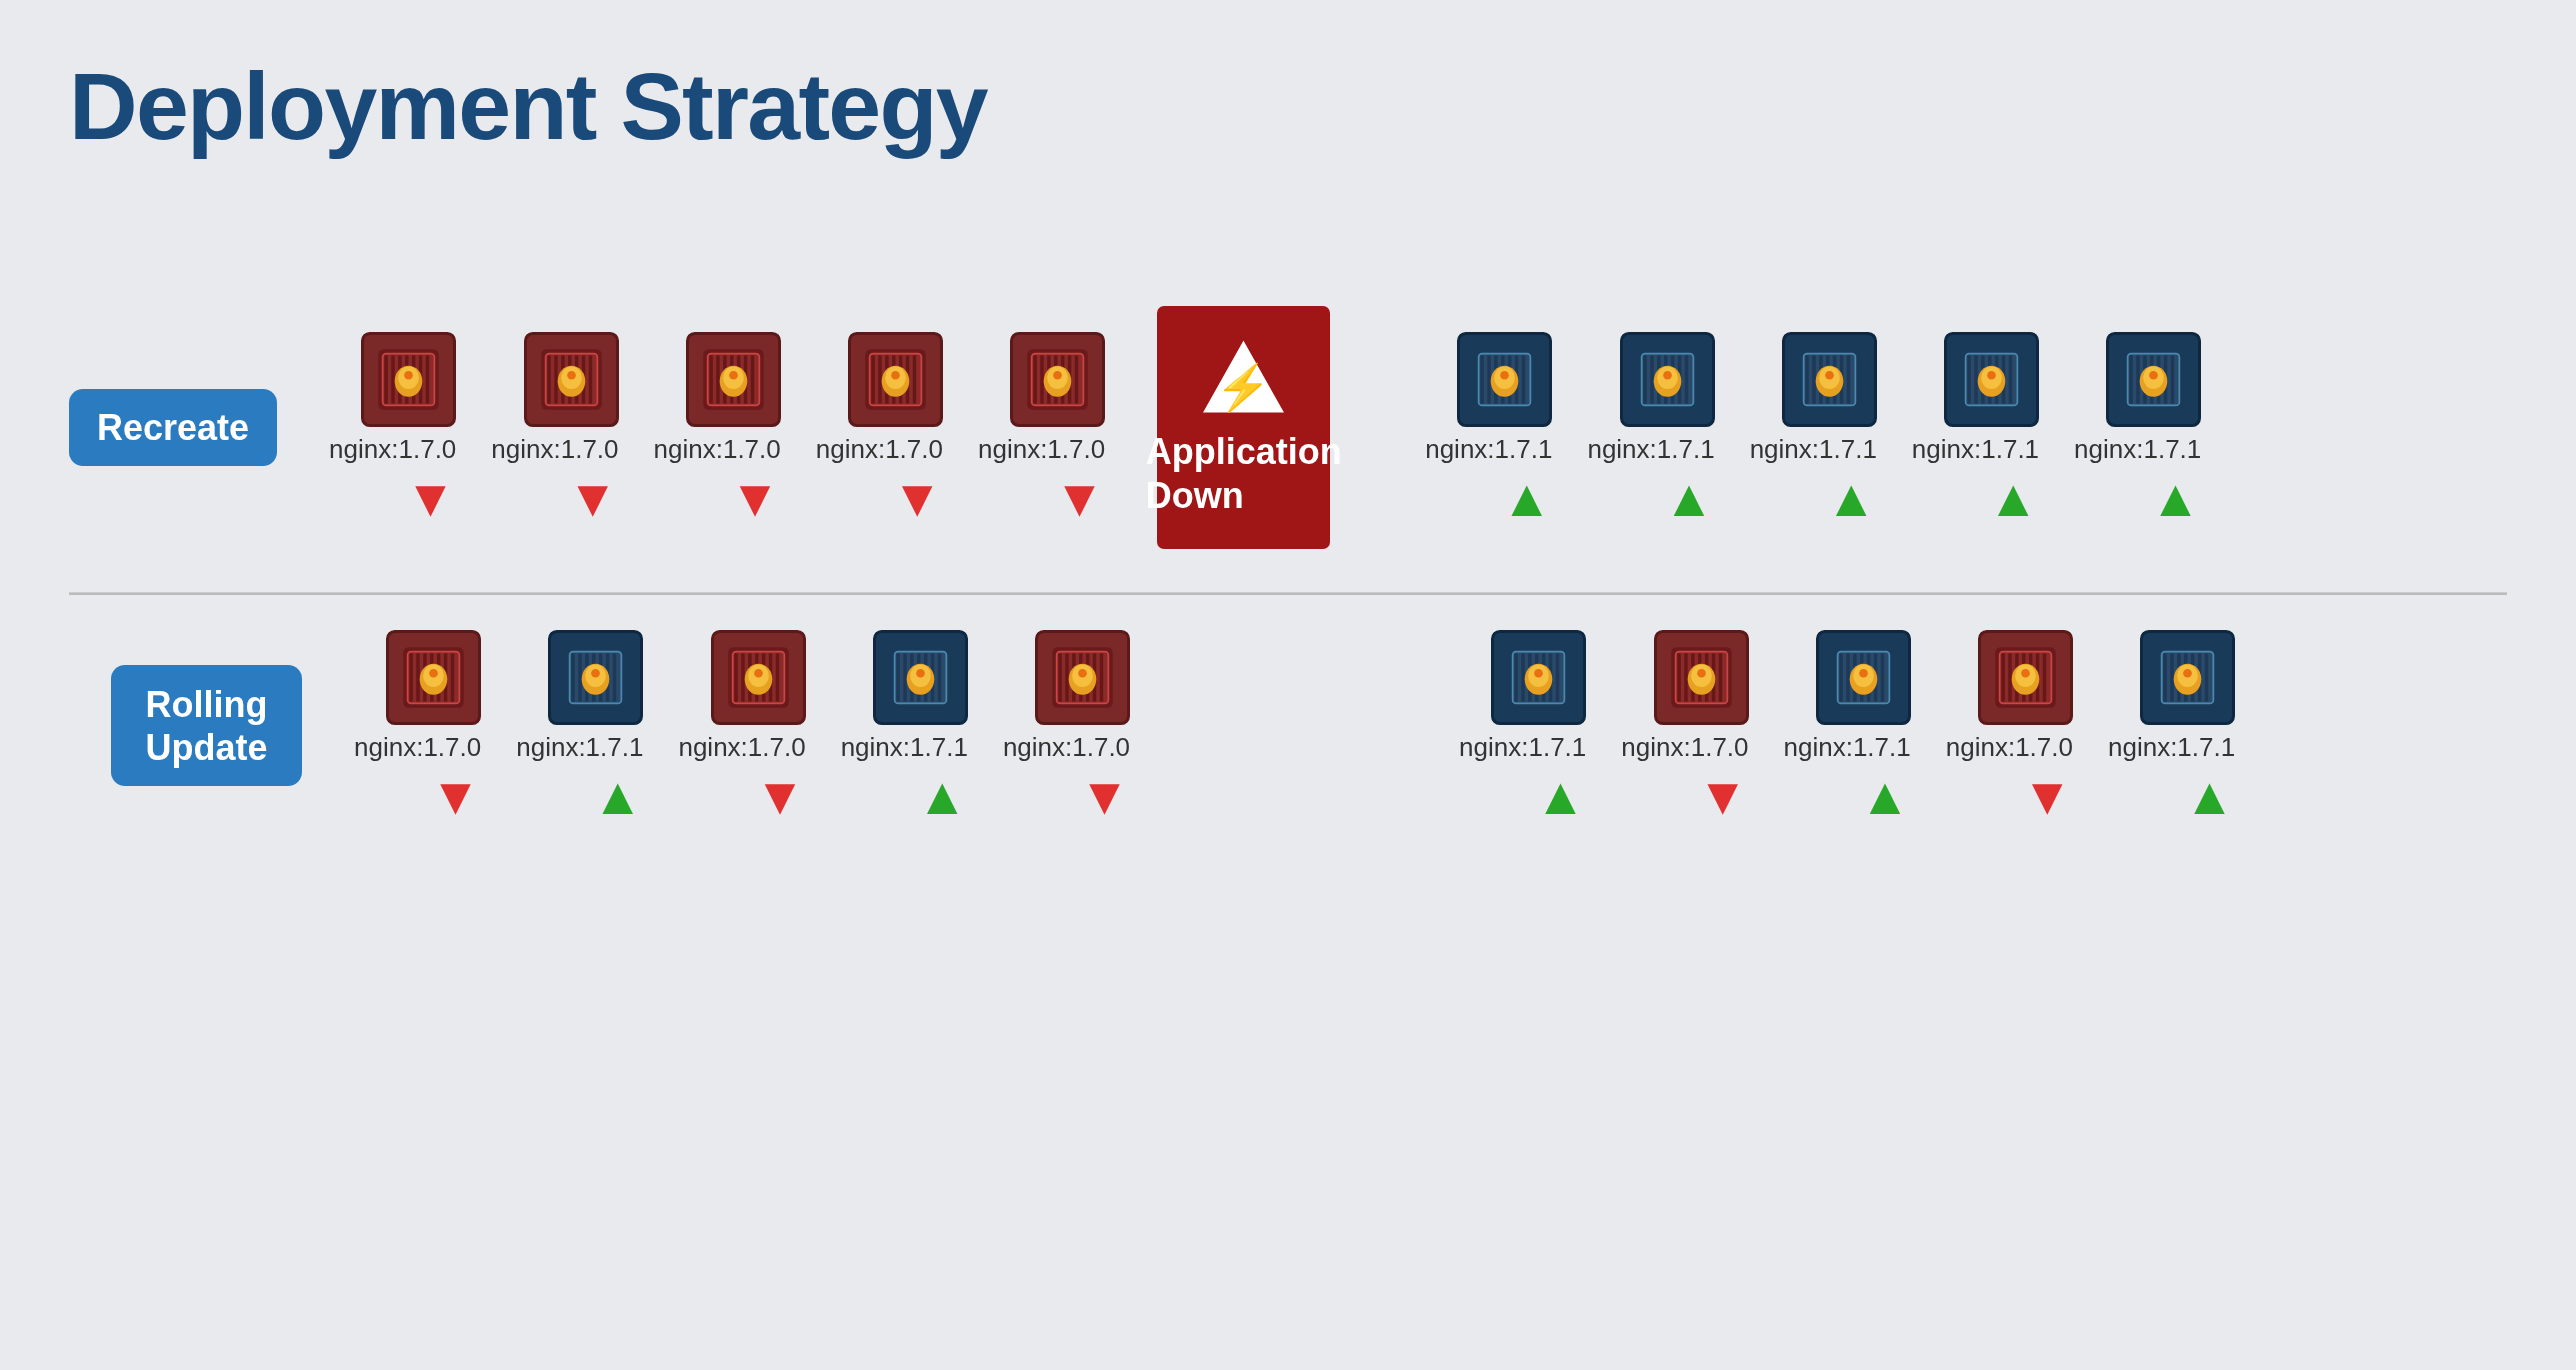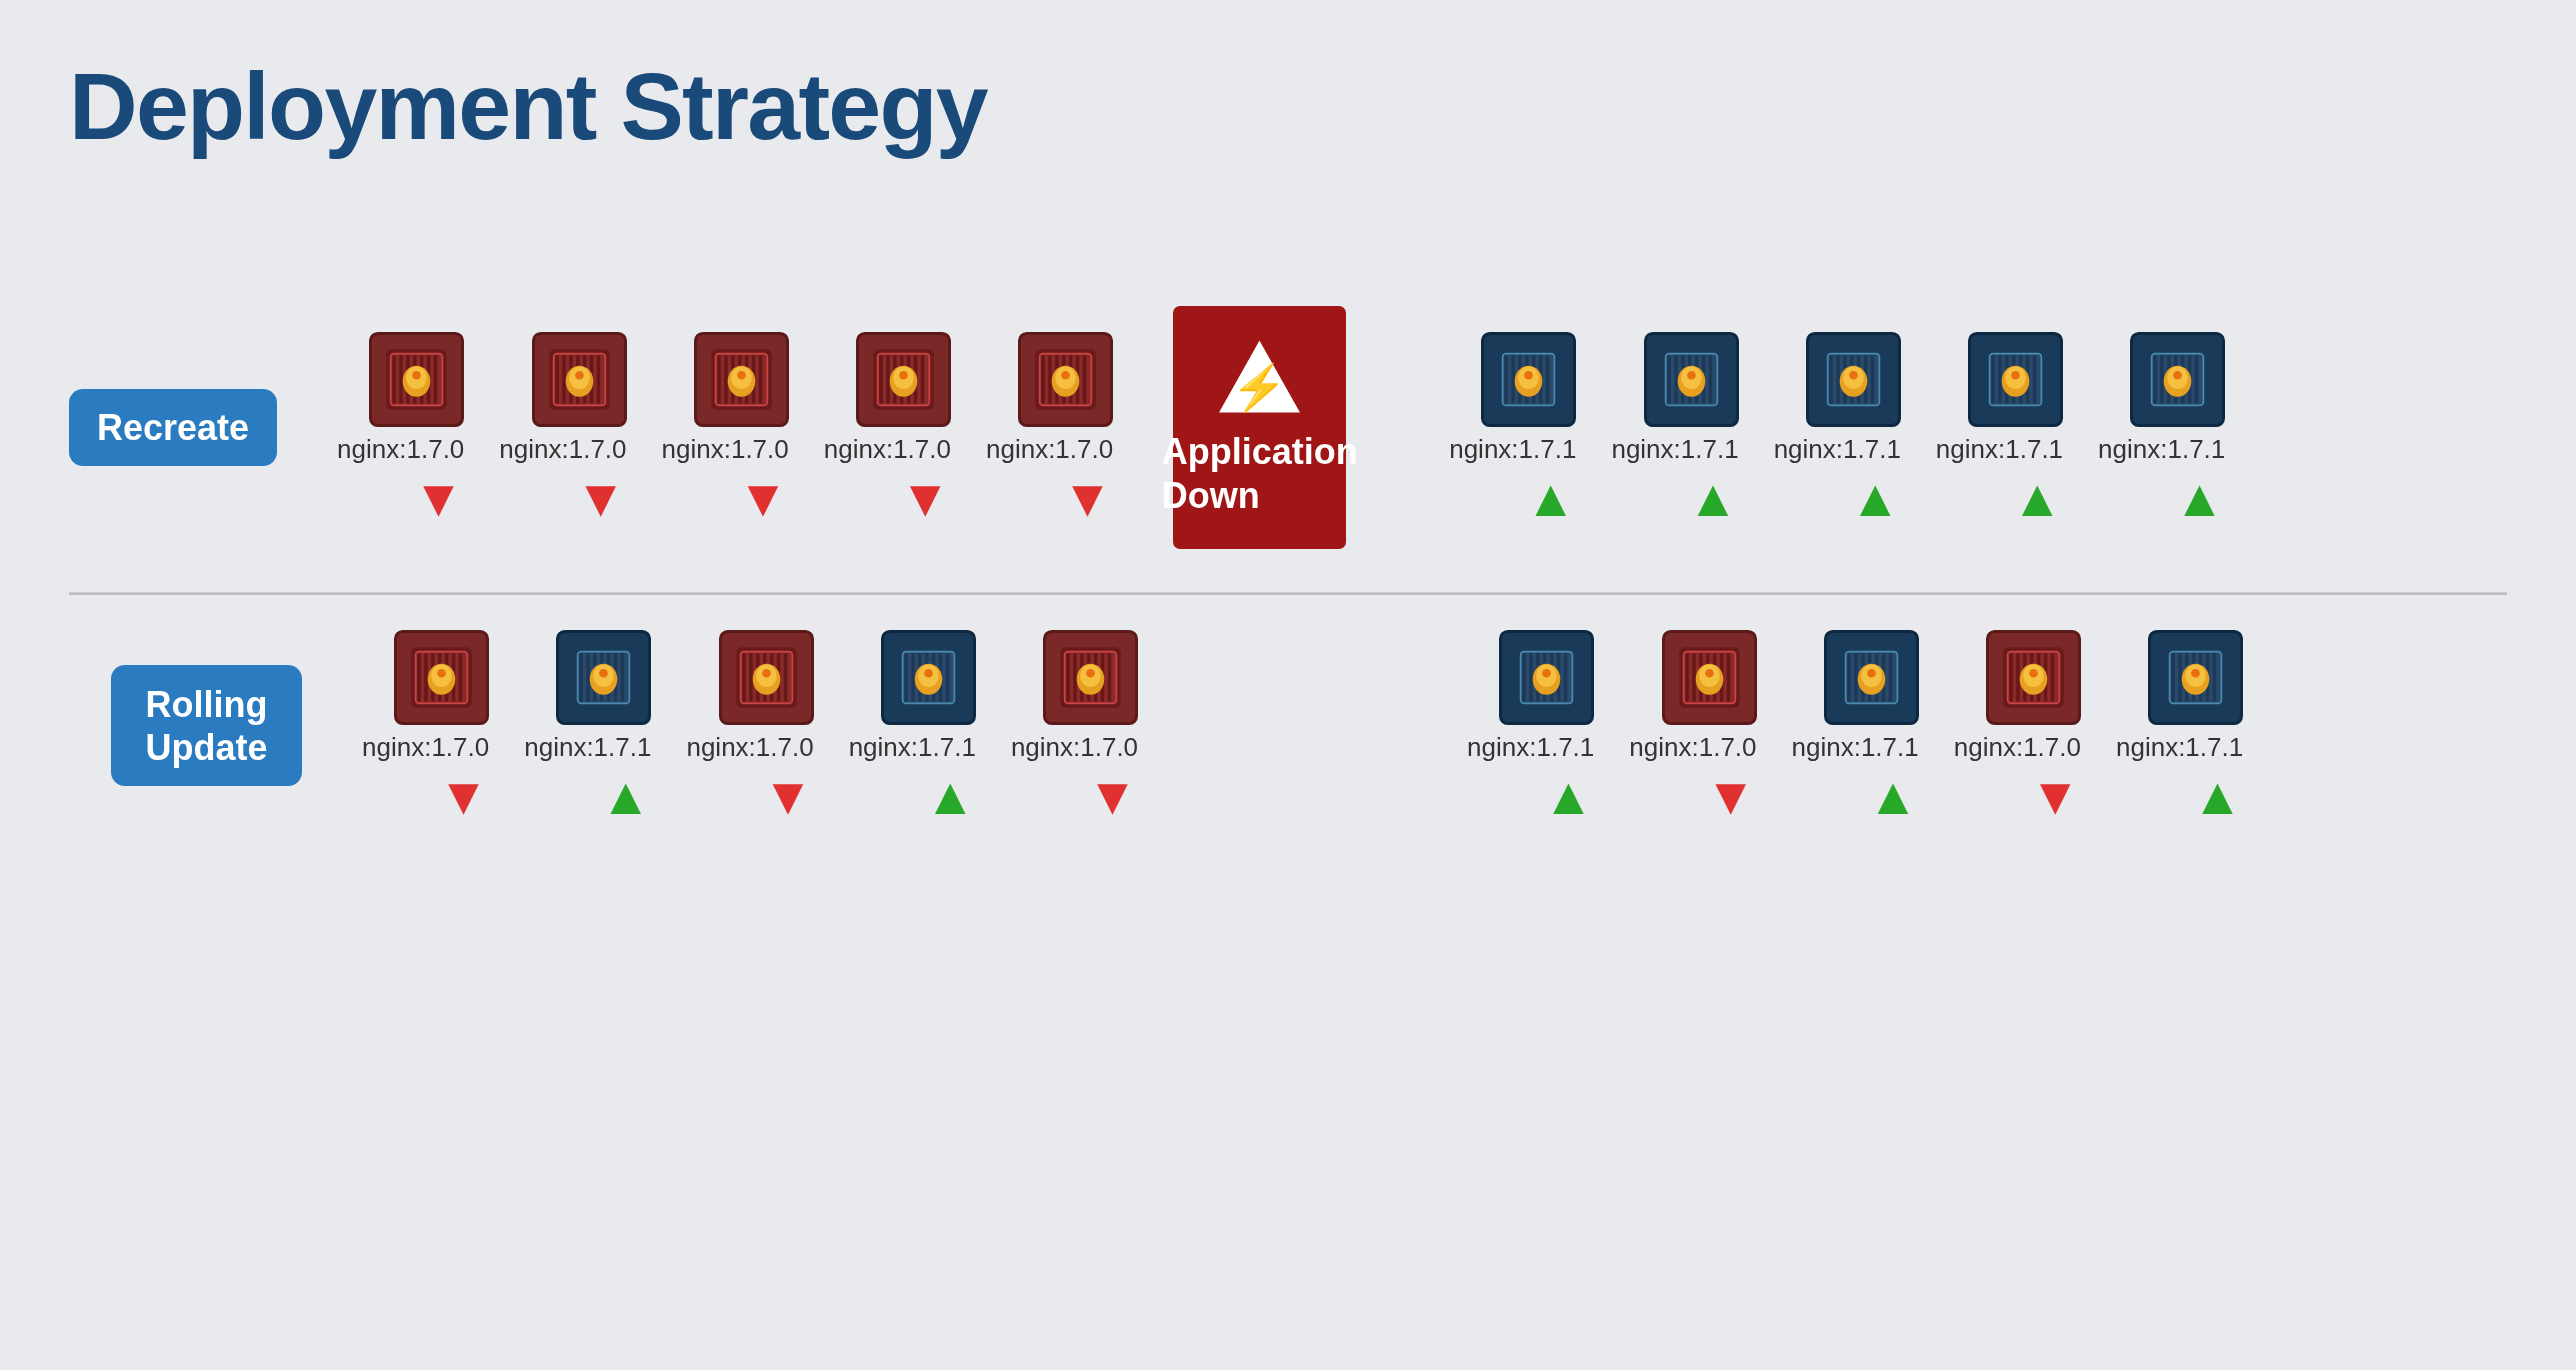--- a/index.html
+++ b/index.html
@@ -27,21 +27,21 @@
     .diagram-area {
       display: flex;
       flex-direction: column;
       width: 100%;
       gap: 0;
     }
 
     .row-section {
       display: flex;
       align-items: center;
-      gap: 8px;
+      gap: 0;
       padding: 35px 0 43px 0;
       position: relative;
     }
 
     .row-section:first-child {
       border-bottom: 1.7px solid #ccc;
     }
 
     .label-badge {
       background: #2a7bbf;

